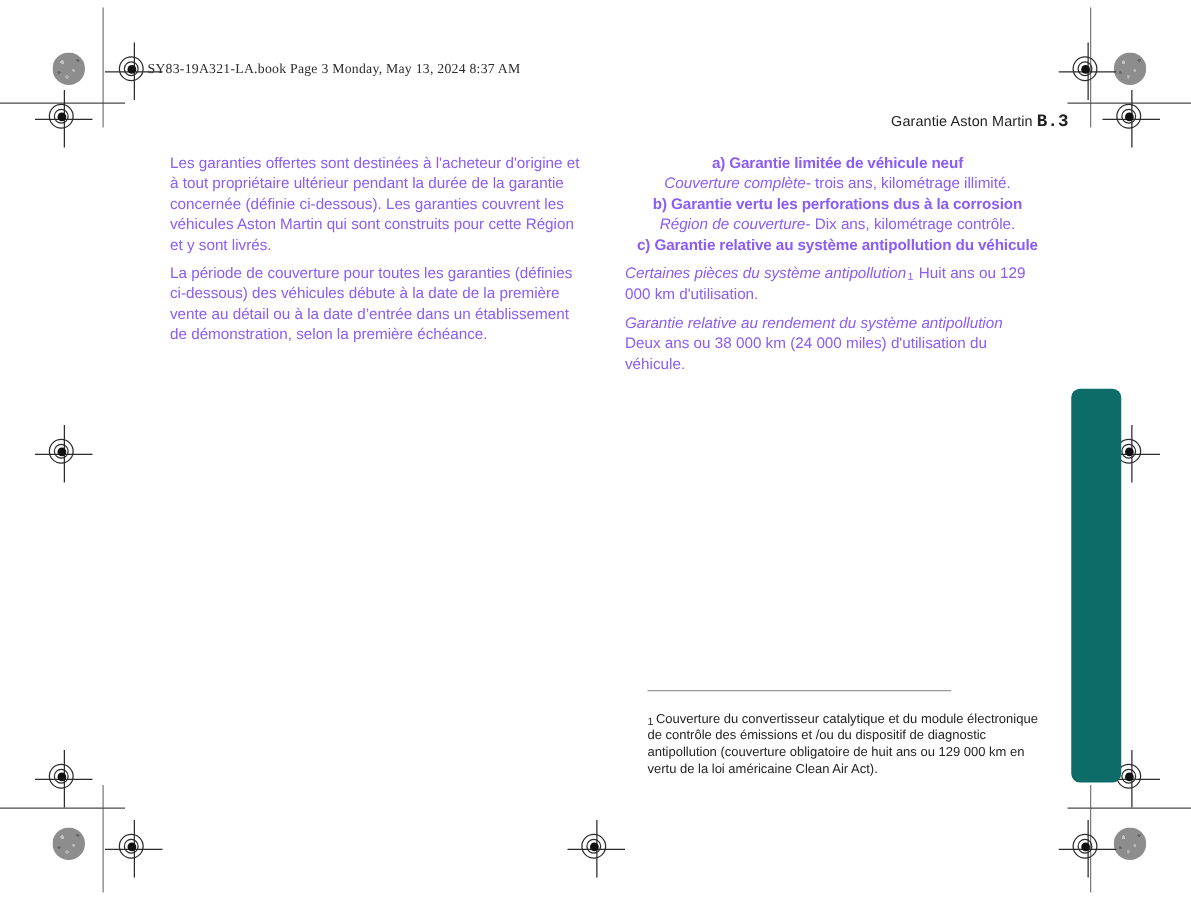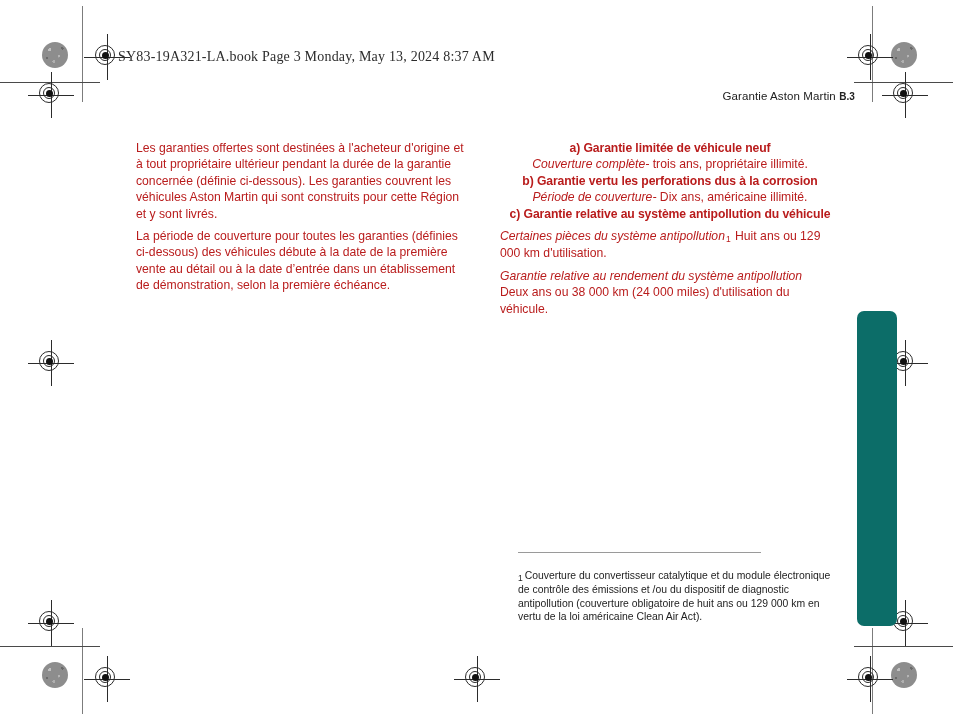--- a/index.html
+++ b/index.html
@@ -97,48 +97,49 @@
       radial-gradient(circle at 78% 24%, rgba(0,0,0,.25) 0 1.3px, rgba(0,0,0,0) 1.4px),
       radial-gradient(circle at 20% 62%, rgba(0,0,0,.25) 0 1.2px, rgba(0,0,0,0) 1.3px);
   }
 
   
   .slug {
     position: absolute;
     left: 118px;
     top: 49px;
     font-family: "Liberation Serif", serif;
-    font-size: 14px;
+    font-size: 11px;
     color: #2c2c2c;
     letter-spacing: .2px;
     white-space: nowrap;
   }
 
   
   .running-head {
     position: absolute;
     right: 98px;
     top: 90px;
     font-size: 11.5px;
     color: #222;
     letter-spacing: .1px;
     white-space: nowrap;
   }
   .running-head .folio {
     font-weight: bold;
-    font-size: 10px;
+    font-size: 14px;
+    font-family: Liberation Mono, monospace;
   }
 
   
   .col {
     position: absolute;
-    top: 140px;
+    top: 122px;
     font-size: 12.2px;
     line-height: 16.4px;
-    color: #b91c1c;
+    color: #8b5cf6;
   }
   .col-left  { left: 136px; width: 330px; }
   .col-right { left: 500px; width: 340px; }
 
   .col p { margin: 0 0 0 0; }
   .col p + p { margin-top: 6px; }
 
   .b { font-weight: bold; letter-spacing: -.1px; }
   .i { font-style: italic; }
 
@@ -297,26 +298,26 @@
   <div class="col col-left">
     <p>Les garanties offertes sont destinées à l'acheteur d'origine et à tout propriétaire ultérieur pendant la durée de la garantie concernée (définie ci-dessous). Les garanties couvrent les véhicules Aston Martin qui sont construits pour cette Région et y sont livrés.</p>
     <p>La période de couverture pour toutes les garanties (définies ci-dessous) des véhicules débute à la date de la première vente au détail ou à la date d’entrée dans un établissement de démonstration, selon la première échéance.</p>
   </div>
 
   <div class="col col-right">
 
 
     <p class="b tight" style="margin-top:6px;">a) Garantie limitée de véhicule neuf</p>
     <p class="tight" style="margin-top:2px;">
-      <span class="i">Couverture complète-</span><span> trois ans, propriétaire illimité.</span>
+      <span class="i">Couverture complète-</span><span> trois ans, kilométrage illimité.</span>
     </p>
 
     <p class="b tight" style="margin-top:6px;">b) Garantie vertu les perforations dus à la corrosion</p>
     <p class="tight" style="margin-top:2px;">
-      <span class="i">Période de couverture-</span><span> Dix ans, américaine illimité.</span>
+      <span class="i">Région de couverture-</span><span> Dix ans, kilométrage contrôle.</span>
     </p>
 
     <p class="b tight" style="margin-top:6px;">
       <span class="run-on">c) Garantie relative au système antipollution du véhicule</span>
     </p>
 
 
     <p>
       <span class="i">Certaines pièces du système antipollution</span><sub class="fn">1</sub><span> Huit ans ou 129 000 km d'utilisation.</span>
     </p>

